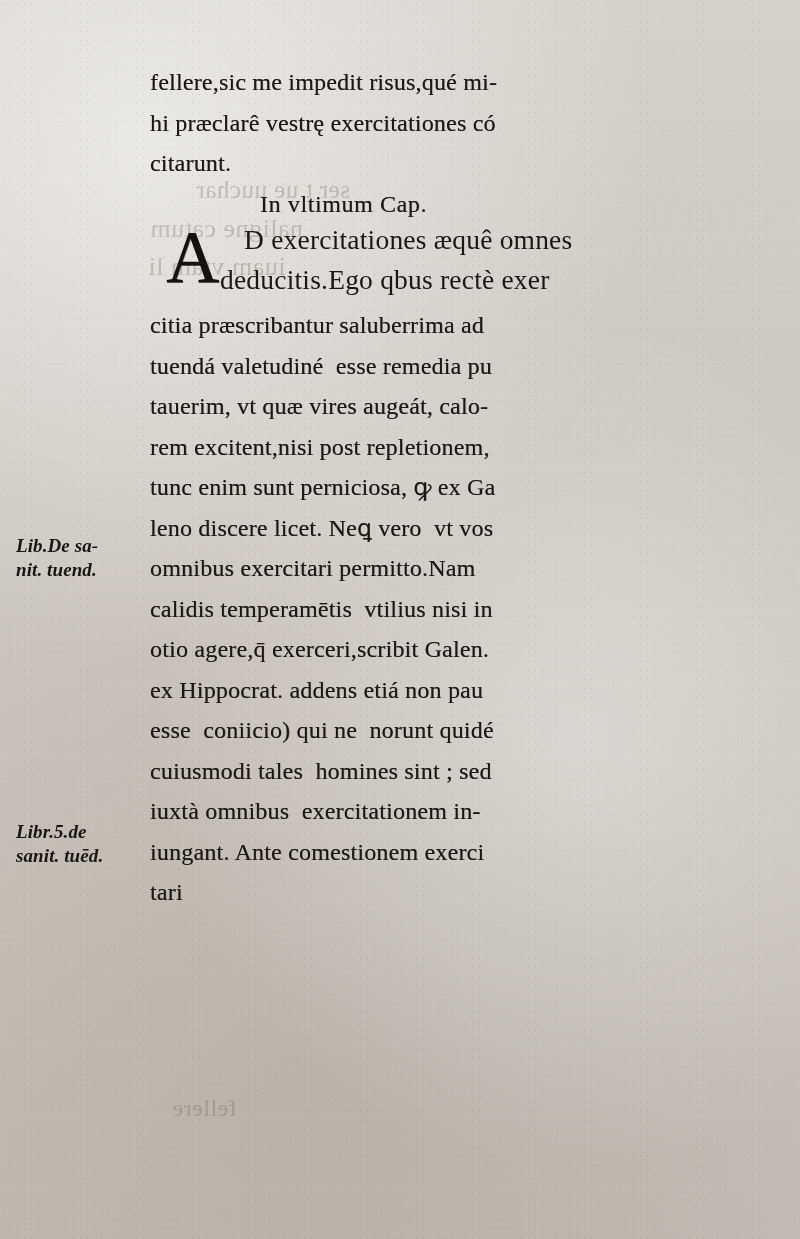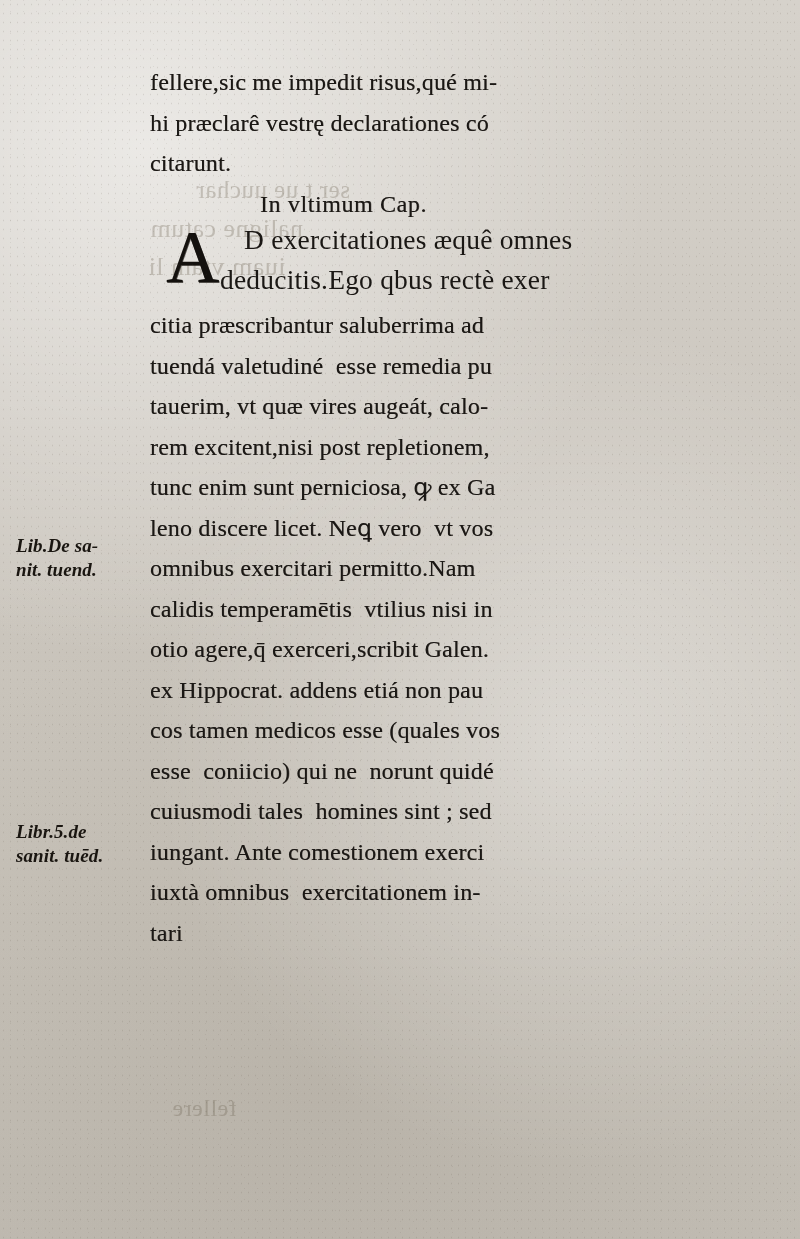--- a/index.html
+++ b/index.html
@@ -107,46 +107,45 @@
 <div id="page">
 
   <div class="bleed b1">ser t ue uuchar</div>
   <div class="bleed b2">naligne catum</div>
   <div class="bleed b3">iuam vtam li</div>
   <div class="bleed b4">fellere</div>
 
   <div id="textblock">
 
     <div class="line">fellere,sic me impedit risus,qué mi-</div>
-    <div class="line">hi præclarê vestrę declarationes có</div>
+    <div class="line">hi præclarê vestrę exercitationes có</div>
     <div class="line">citarunt.</div>
 
     <div class="line head">In vltimum Cap.</div>
 
     <div id="dropcap-line">
       <span class="dropcap">A</span>
       <span class="dc-l1">D exercitationes æquê omnes</span>
       <span class="dc-l2">deducitis.Ego qbus rectè exer</span>
     </div>
 
     <div class="line">citia præscribantur saluberrima ad</div>
     <div class="line">tuendá valetudiné  esse remedia pu</div>
     <div class="line">tauerim, vt quæ vires augeát, calo-</div>
     <div class="line">rem excitent,nisi post repletionem,</div>
     <div class="line">tunc enim sunt perniciosa, ꝙ ex Ga</div>
     <div class="line">leno discere licet. Neꝗ vero  vt vos</div>
     <div class="line">omnibus exercitari permitto.Nam</div>
     <div class="line">calidis temperamētis  vtilius nisi in</div>
     <div class="line">otio agere,q̄ exerceri,scribit Galen.</div>
     <div class="line">ex Hippocrat. addens etiá non pau</div>
-    <div class="line">cos tamen medicos esse (quales vos</div>
     <div class="line">esse  coniicio) qui ne  norunt quidé</div>
     <div class="line">cuiusmodi tales  homines sint ; sed</div>
+    <div class="line">iuxtà omnibus  exercitationem in-</div>
     <div class="line">iungant. Ante comestionem exerci</div>
-    <div class="line">iuxtà omnibus  exercitationem in-</div>
 
     <div class="line right">tari</div>
   </div>
 
   <div class="marginal" id="marg1">
     <div>Lib.De sa-</div>
     <div>nit. tuend.</div>
   </div>
 
   <div class="marginal" id="marg2">

